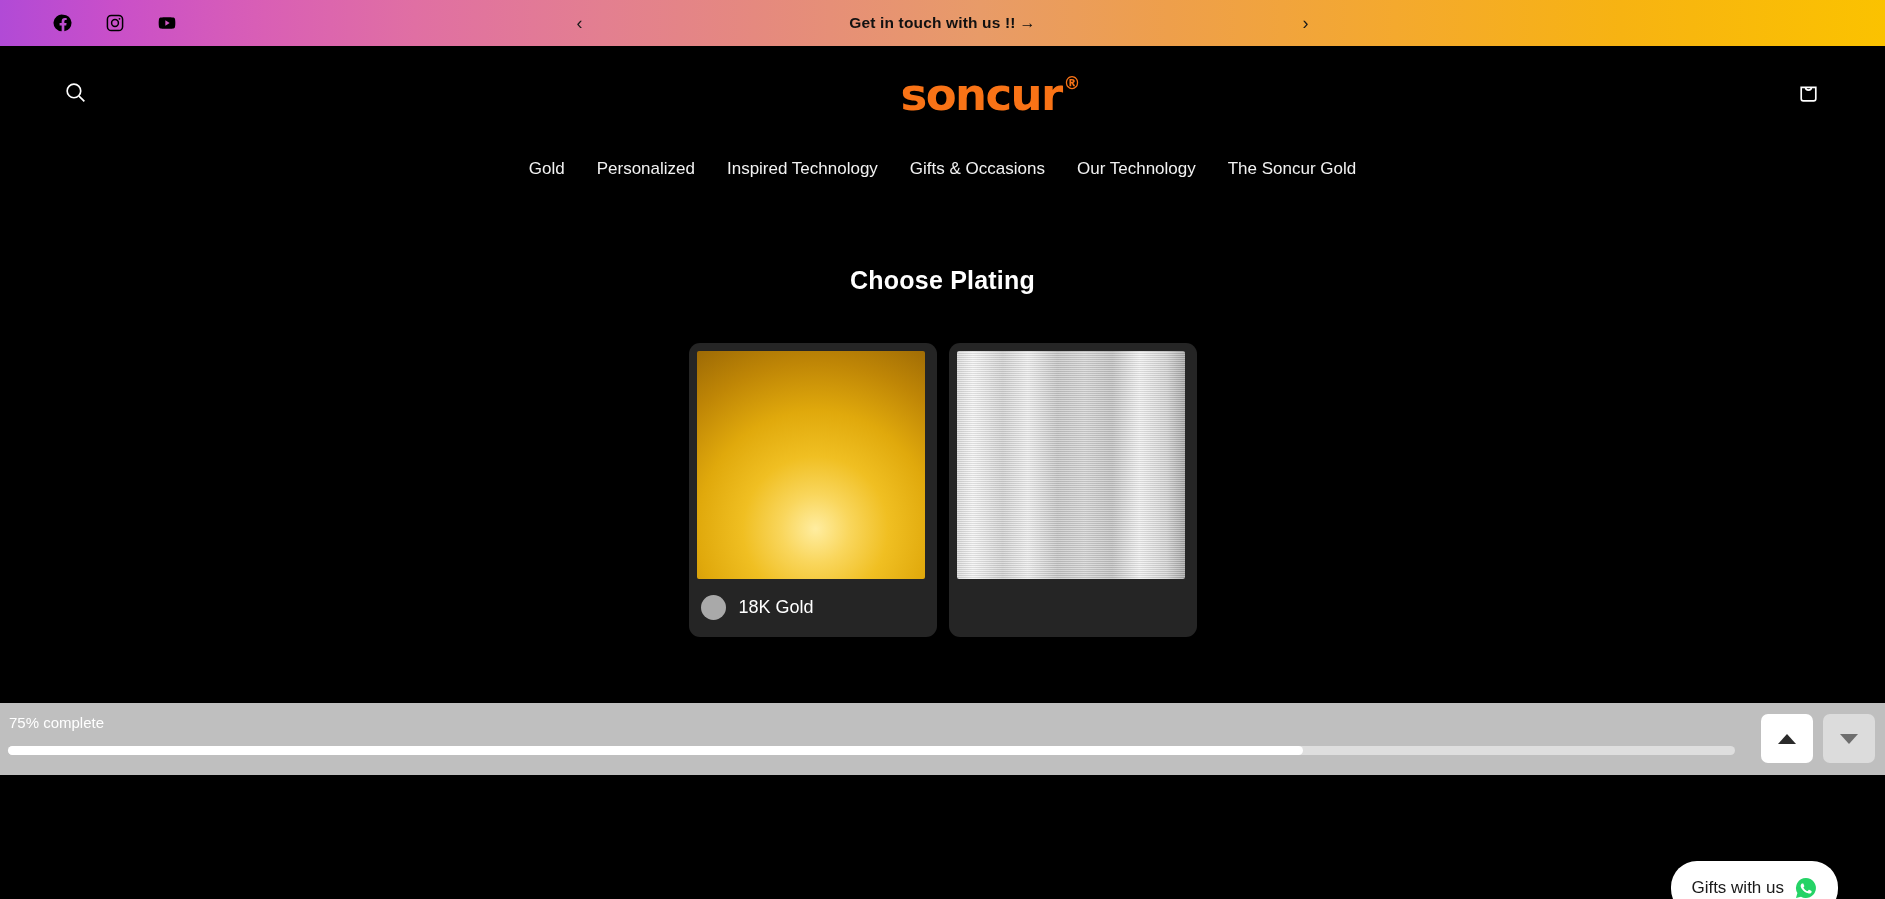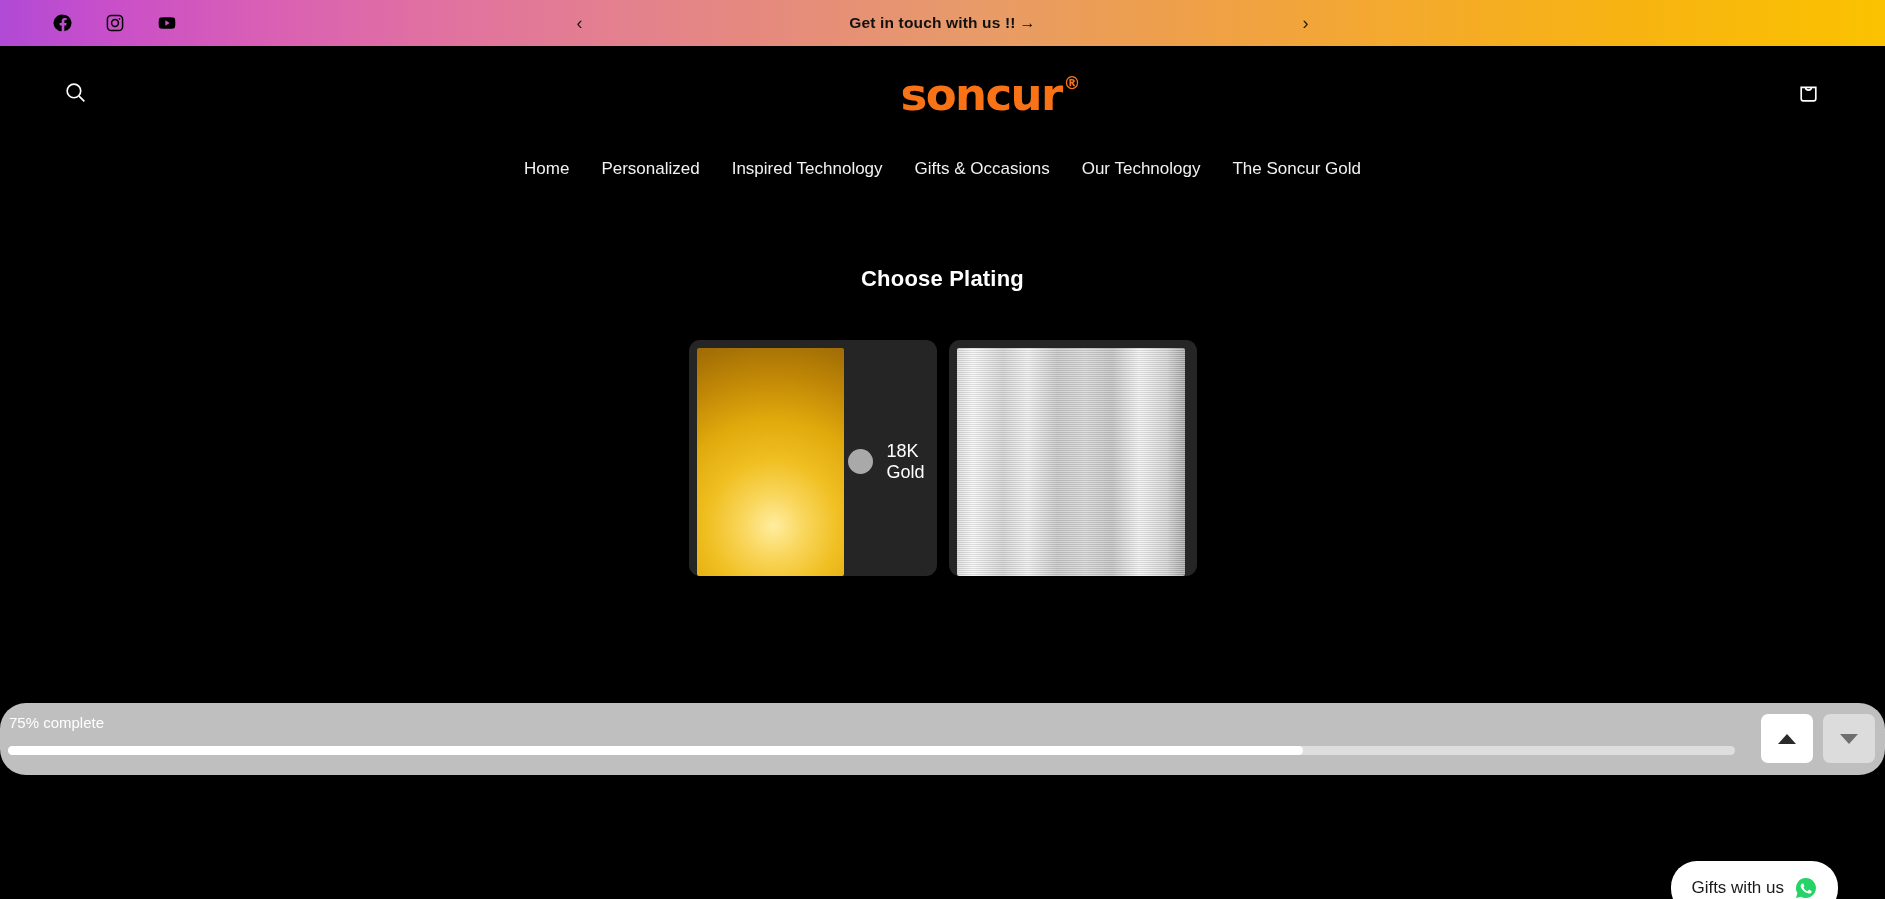--- a/index.html
+++ b/index.html
@@ -67,48 +67,48 @@
   
   .nav { height:54px; display:flex; align-items:center; justify-content:center; gap:0; background:#000; }
   .nav a {
     color:#f2f2f2; text-decoration:none; font-size:17px;
     padding:6px 16px; white-space:nowrap;
   }
 
   
   .main { padding-top:70px; text-align:center; }
   .main h1 {
-    color:#fff; font-size:22px; font-weight:700; letter-spacing:.2px;
+    color:#fff; font-size:25px; font-weight:700; letter-spacing:.2px;
     margin-bottom:48px;
   }
   .options { display:flex; justify-content:center; gap:12px; }
   .opt-card {
     width:248px; background:#252525; border-radius:11px;
     padding:8px 8px 0 8px; cursor:pointer; text-align:left;
-    border:none; display:flex; flex-direction:row;
+    border:none; display:flex; flex-direction:column;
     font-family:"Liberation Sans", sans-serif;
   }
   .swatch-img { width:228px; height:228px; border-radius:2px; display:block; }
   .swatch-gold {
     background:
       radial-gradient(circle at 52% 78%, #ffeda0 0%, #f9d65c 16%, #f0bf22 34%, #e0a90c 55%, #bf8606 78%, #9d6a05 100%);
   }
   .swatch-rhodium {
     background:
       repeating-linear-gradient(0deg, rgba(255,255,255,.30) 0px, rgba(255,255,255,.30) 1px, rgba(120,120,120,.18) 1px, rgba(120,120,120,.18) 2px),
       linear-gradient(90deg,#d8d8d8 0%,#f4f4f4 7%,#cfcfcf 20%,#eeeeee 31%,#c2c2c2 44%,#d2d2d2 56%,#bdbdbd 68%,#f0f0f0 80%,#d0d0d0 92%,#9e9e9e 100%);
   }
   .opt-foot { display:flex; align-items:center; gap:13px; padding:16px 4px 17px 4px; }
   .opt-dot { width:25px; height:25px; border-radius:50%; background:#a9a9a9; flex:none; }
   .opt-label { color:#fff; font-size:18px; }
 
   
   .progress-wrap {
     position:absolute; left:0; bottom:124px; width:100%; height:72px;
-    background:#bfbfbf; display:flex; align-items:center;border-radius:26px;
+    background:#bfbfbf; display:flex; align-items:center;
   }
   .progress-inner { position:relative; width:100%; height:72px; }
   .progress-label {
     position:absolute; left:9px; top:11px;
     color:#fff; font-size:15px;
   }
   .progress-track {
     position:absolute; left:8px; top:43px;
     width:1727px; height:9px; border-radius:5px; background:#dedede;
   }
@@ -190,21 +190,21 @@
       <span>
         <svg viewBox="0 0 24 24">
             <path d="M5 7h14v11a2 2 0 0 1-2 2H7a2 2 0 0 1-2-2V7z"></path>
             <path d="M9.2 7a2.8 2.8 0 0 0 5.6 0"></path>
           </svg>
       </span>
     </button>
   </div>
 
   <nav class="nav">
-    <a href="#">Home</a>
+    <a href="#">Gold</a>
     <a href="#">Personalized</a>
     <a href="#">Inspired Technology</a>
     <a href="#">Gifts &amp; Occasions</a>
     <a href="#">Our Technology</a>
     <a href="#">The Soncur Gold</a>
   </nav>
 
   <div class="main">
     <h1>Choose Plating</h1>
 

